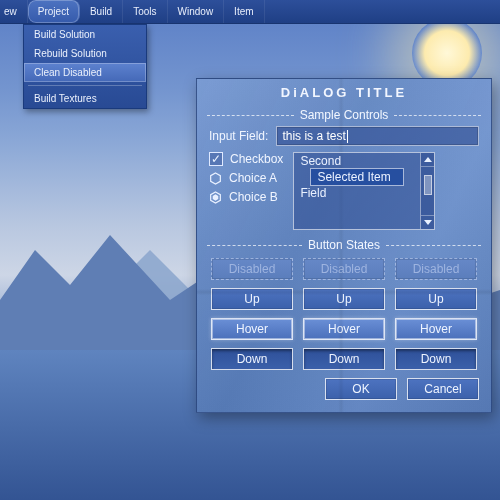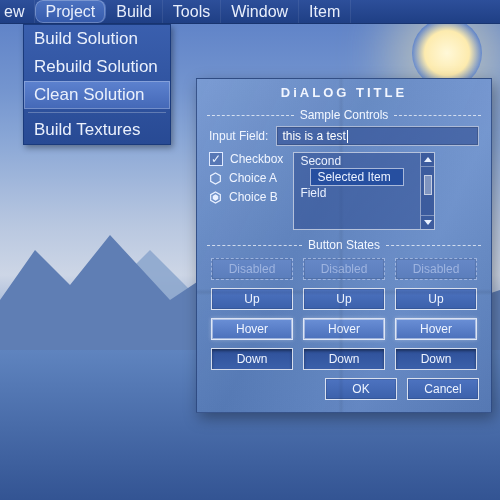--- a/index.html
+++ b/index.html
@@ -25,38 +25,38 @@
   .mountains2 { bottom: 120px; height: 200px; opacity: .9; }
   .water {
     position: absolute; left: 0; right: 0; bottom: 0; height: 150px;
     background: linear-gradient(to bottom, #5f84bf 0%, #335493 100%);
   }
 
   
   .menubar {
     position: absolute; top: 0; left: 0; right: 0; height: 24px;
     background: linear-gradient(#2d4f9a, #1f3f85);
-    display: flex; align-items: stretch; color: #e8eefb; font-size: 16px;
+    display: flex; align-items: stretch; color: #e8eefb; font-size: 10px;
     border-bottom: 1px solid #183470;
     z-index: 20;
   }
   .menu-item {
     padding: 0 10px; display: flex; align-items: center; cursor: default;
     border-right: 1px solid rgba(255,255,255,.08);
   }
   .menu-item.cut { padding-left: 4px; }
   .menu-item.open {
     background: linear-gradient(#4d73c1, #355aab);
     box-shadow: inset 0 0 0 1px rgba(255,255,255,.25);
     border-radius: 8px;
   }
   .dropdown {
-    position: absolute; top: 24px; left: 23px; width: 148px;
+    position: absolute; top: 24px; left: 23px; width: 124px;
     background: linear-gradient(#3a5fae, #284a94);
-    border: 1px solid #1a3a7c; color: #eaf0fc; font-size: 17px;
+    border: 1px solid #1a3a7c; color: #eaf0fc; font-size: 10px;
     box-shadow: 2px 3px 6px rgba(0,0,0,.35);
     z-index: 19;
   }
   .dd-item { padding: 4px 10px; cursor: default; }
   .dd-item.hover { background: linear-gradient(#5d82cf, #4468b7); box-shadow: inset 0 0 0 1px rgba(255,255,255,.25);}
   .dd-sep { height: 1px; margin: 3px 4px; background: rgba(255,255,255,.25);}
 
   
   .dialog {
     position: absolute; top: 78px; left: 196px; width: 296px;
@@ -163,21 +163,21 @@
     <div class="menu-item open">Project</div>
     <div class="menu-item">Build</div>
     <div class="menu-item">Tools</div>
     <div class="menu-item">Window</div>
     <div class="menu-item">Item</div>
   </div>
 
   <div class="dropdown">
     <div class="dd-item">Build Solution</div>
     <div class="dd-item">Rebuild Solution</div>
-    <div class="dd-item hover">Clean Solution</div>
+    <div class="dd-item hover">Clean Disabled</div>
     <div class="dd-sep"></div>
     <div class="dd-item">Build Textures</div>
   </div>
 
   <div class="dialog">
     <div class="dlg-title">DiALOG TITLE</div>
 
     <div class="section-head">
       <span class="dashrule"></span>
       <span>Sample Controls</span>

